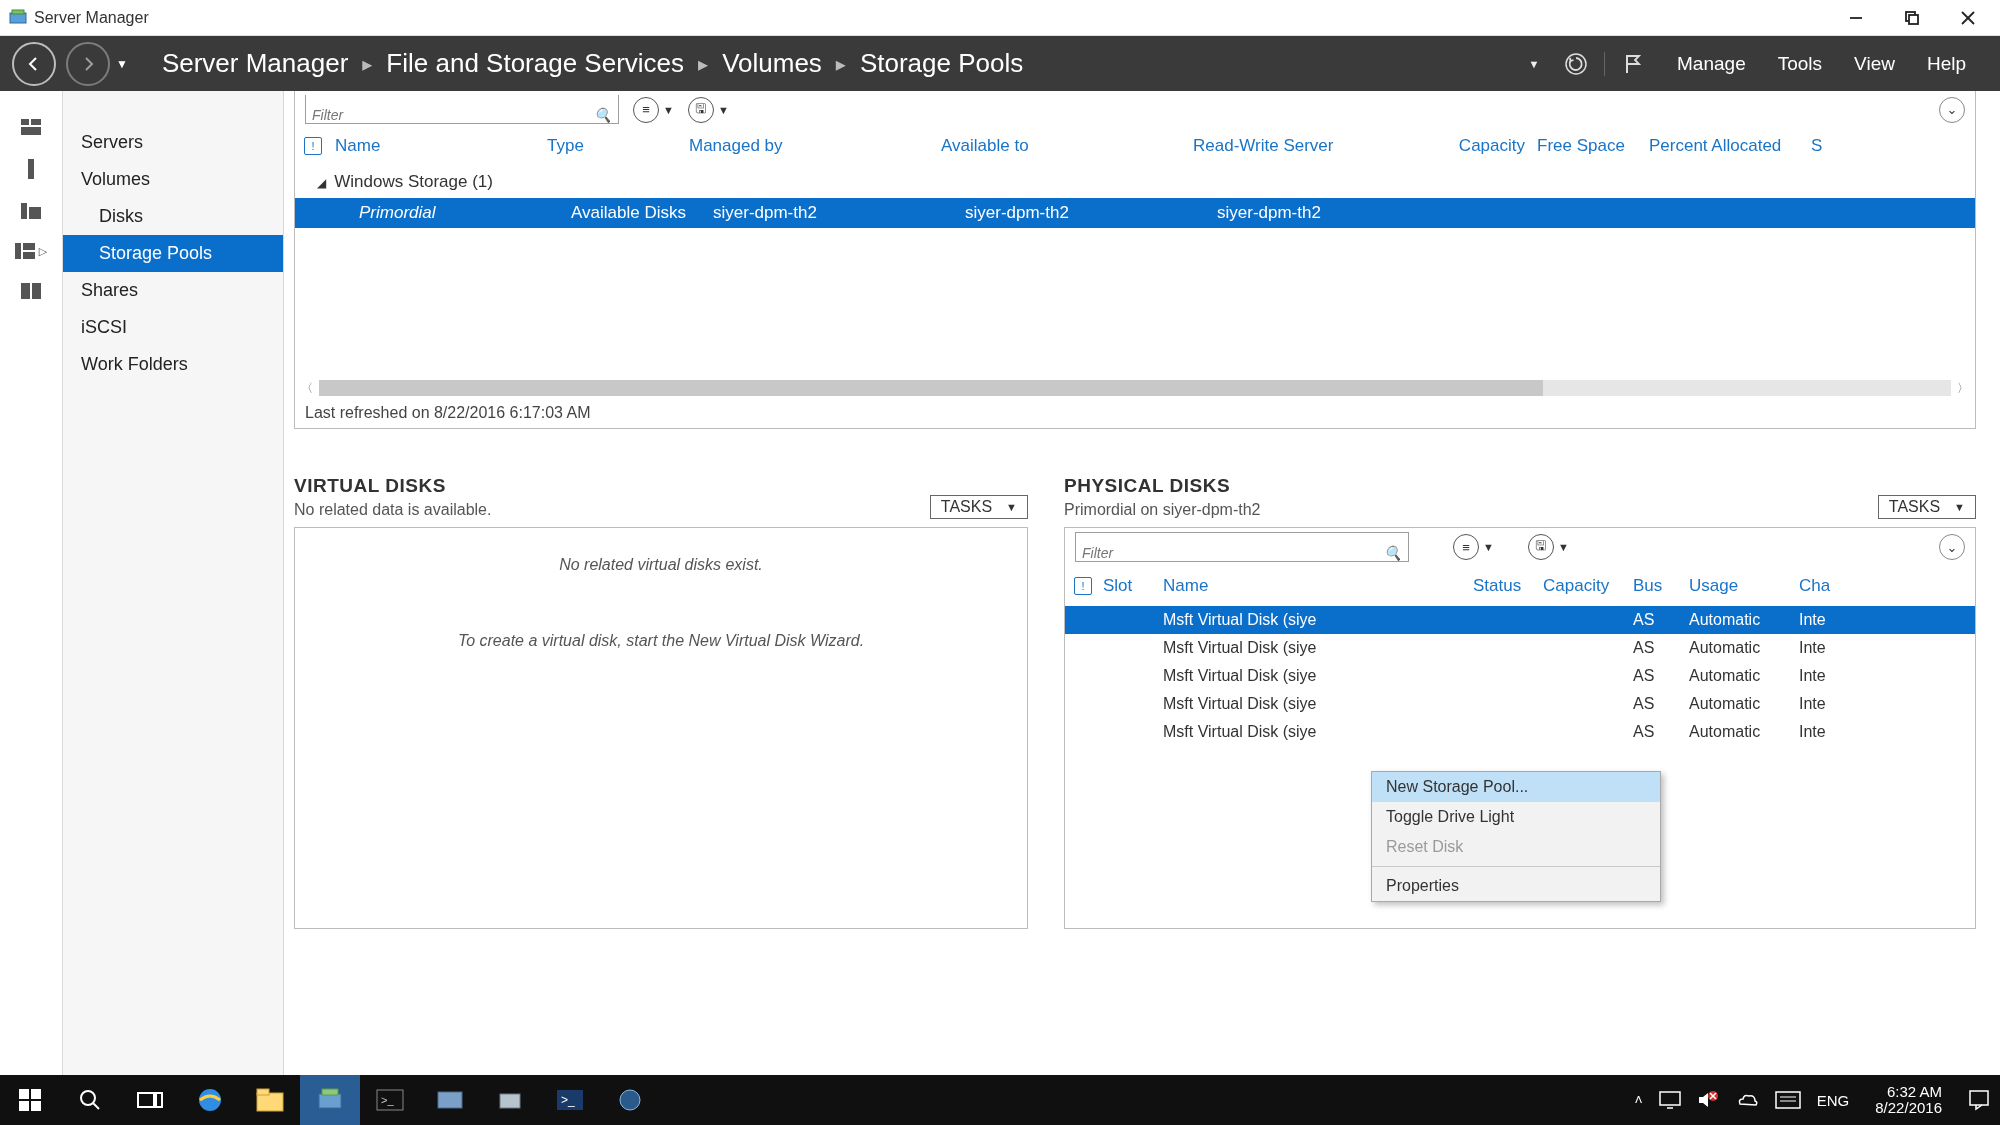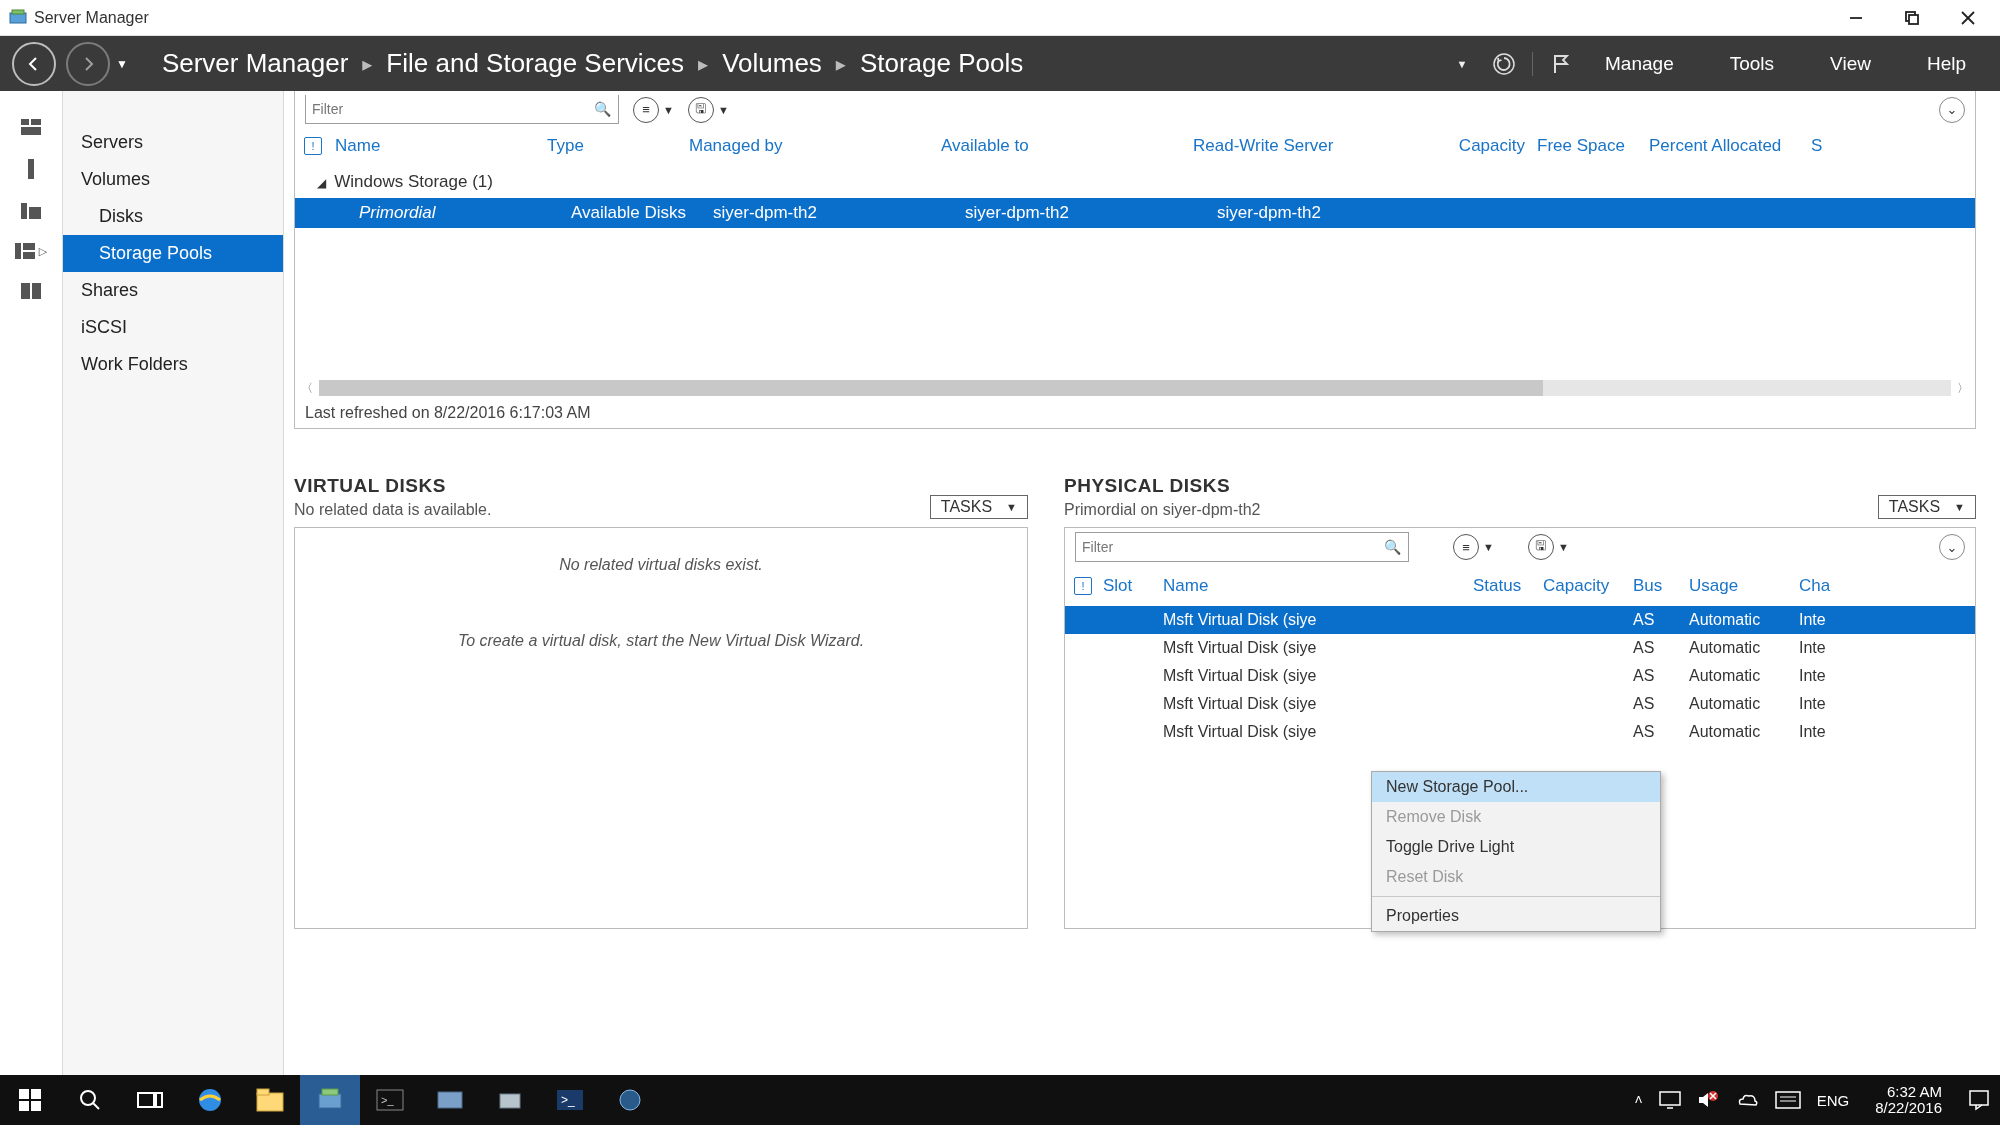--- a/index.html
+++ b/index.html
@@ -13,34 +13,34 @@
 .topnav{height:55px;background:#3a3a3a;color:#fff;display:flex;align-items:center;padding:0 12px;gap:10px}
 .navcircle{width:40px;height:40px;border:2px solid #bdbdbd;border-radius:50%;display:flex;align-items:center;justify-content:center;color:#fff}
 .navcircle.dim{opacity:.5}
 .navdd{color:#fff;font-size:12px;margin-left:-4px}
 .crumbs{display:flex;align-items:center;gap:14px;margin-left:24px;font-size:26px;font-weight:300;color:#fff;white-space:nowrap}
 .crumbs .sep{color:#bbb;font-size:20px}
 .topnav .spacer{flex:1}
 .topicons{display:flex;align-items:center;gap:14px;margin-right:10px}
 .topicons .ic{width:28px;height:28px;display:flex;align-items:center;justify-content:center;color:#eee}
 .topicons .sepv{width:1px;height:24px;background:#666}
-.menus{display:flex;gap:56px;margin:0 22px 0 10px}
+.menus{display:flex;gap:32px;margin:0 22px 0 10px}
 .menus span{font-size:19px;color:#fff}
 .body{flex:1;display:flex;min-height:0}
 .leftstrip{width:62px;background:#fff;border-right:1px solid #d9d9d9;padding-top:26px;display:flex;flex-direction:column;align-items:center;gap:22px}
 .leftstrip .ls-ic{width:24px;height:20px;display:flex;align-items:center;justify-content:center;color:#4a4a4a}
 .leftstrip .sel-row{width:100%;display:flex;align-items:center;justify-content:center;gap:4px;color:#4a4a4a}
 .sidebar{width:220px;background:#f6f6f6;border-right:1px solid #d9d9d9;padding-top:33px}
 .sidebar .item{padding:8px 18px;font-size:18px;color:#222;cursor:default}
 .sidebar .sub{padding-left:36px}
 .sidebar .item.selected{background:#0a6ecb;color:#fff}
 .content{flex:1;padding:0 24px 0 10px;overflow:hidden;position:relative}
 .pane{border:1px solid #bcbcbc;background:#fff}
 .filterbar{display:flex;align-items:center;gap:14px;padding:4px 10px}
-.filterbox{border:1px solid #9e9e9e;height:28px;width:300px;display:flex;align-items:center;padding:0 6px;color:#777;}
+.filterbox{border:1px solid #9e9e9e;height:28px;width:300px;display:flex;align-items:flex-end;padding:0 6px;color:#777;font-style:italic}
 .filterbox .mag{margin-left:auto;color:#222}
 .roundbtn{width:24px;height:24px;border:1.5px solid #555;border-radius:50%;display:flex;align-items:center;justify-content:center;font-size:13px;color:#333}
 .dd-caret{font-size:11px;margin-left:4px}
 .gridhdr{display:flex;padding:8px 8px 10px 8px;color:#1a74c7;font-size:17px}
 .gridhdr>div{padding-right:12px}
 .wic{width:20px;display:flex;align-items:center;justify-content:center}
 .warn-ic{width:16px;height:16px;border:1.5px solid #1a74c7;display:flex;align-items:center;justify-content:center;font-size:11px;color:#1a74c7;border-radius:2px}
 .grouprow{padding:6px 12px 6px 22px;font-size:17px}
 .grouprow .car{display:inline-block;transform:rotate(0);margin-right:8px;font-size:12px}
 .datarow{display:flex;background:#0a6ecb;color:#fff;font-size:17px;padding:5px 8px}
@@ -367,21 +367,20 @@
                   <div class="cell" style="width:100px">Automatic</div>
                   <div class="cell" style="width:40px">Inte</div>
                 </div>
               </div>
           </div>
         </div>
       </div>
 
       <div class="ctxmenu" id="ctxmenu" style="left:1087px;top:680px">
           <div class="mi hl">New Storage Pool...</div>
-          <div class="mi dis">Remove Disk</div>
           <div class="mi">Toggle Drive Light</div>
           <div class="mi dis">Reset Disk</div>
           <div class="sep"></div>
           <div class="mi">Properties</div>
         </div>
     </div>
   </div>
 
   <div class="taskbar">
     <div class="tb-seg">

